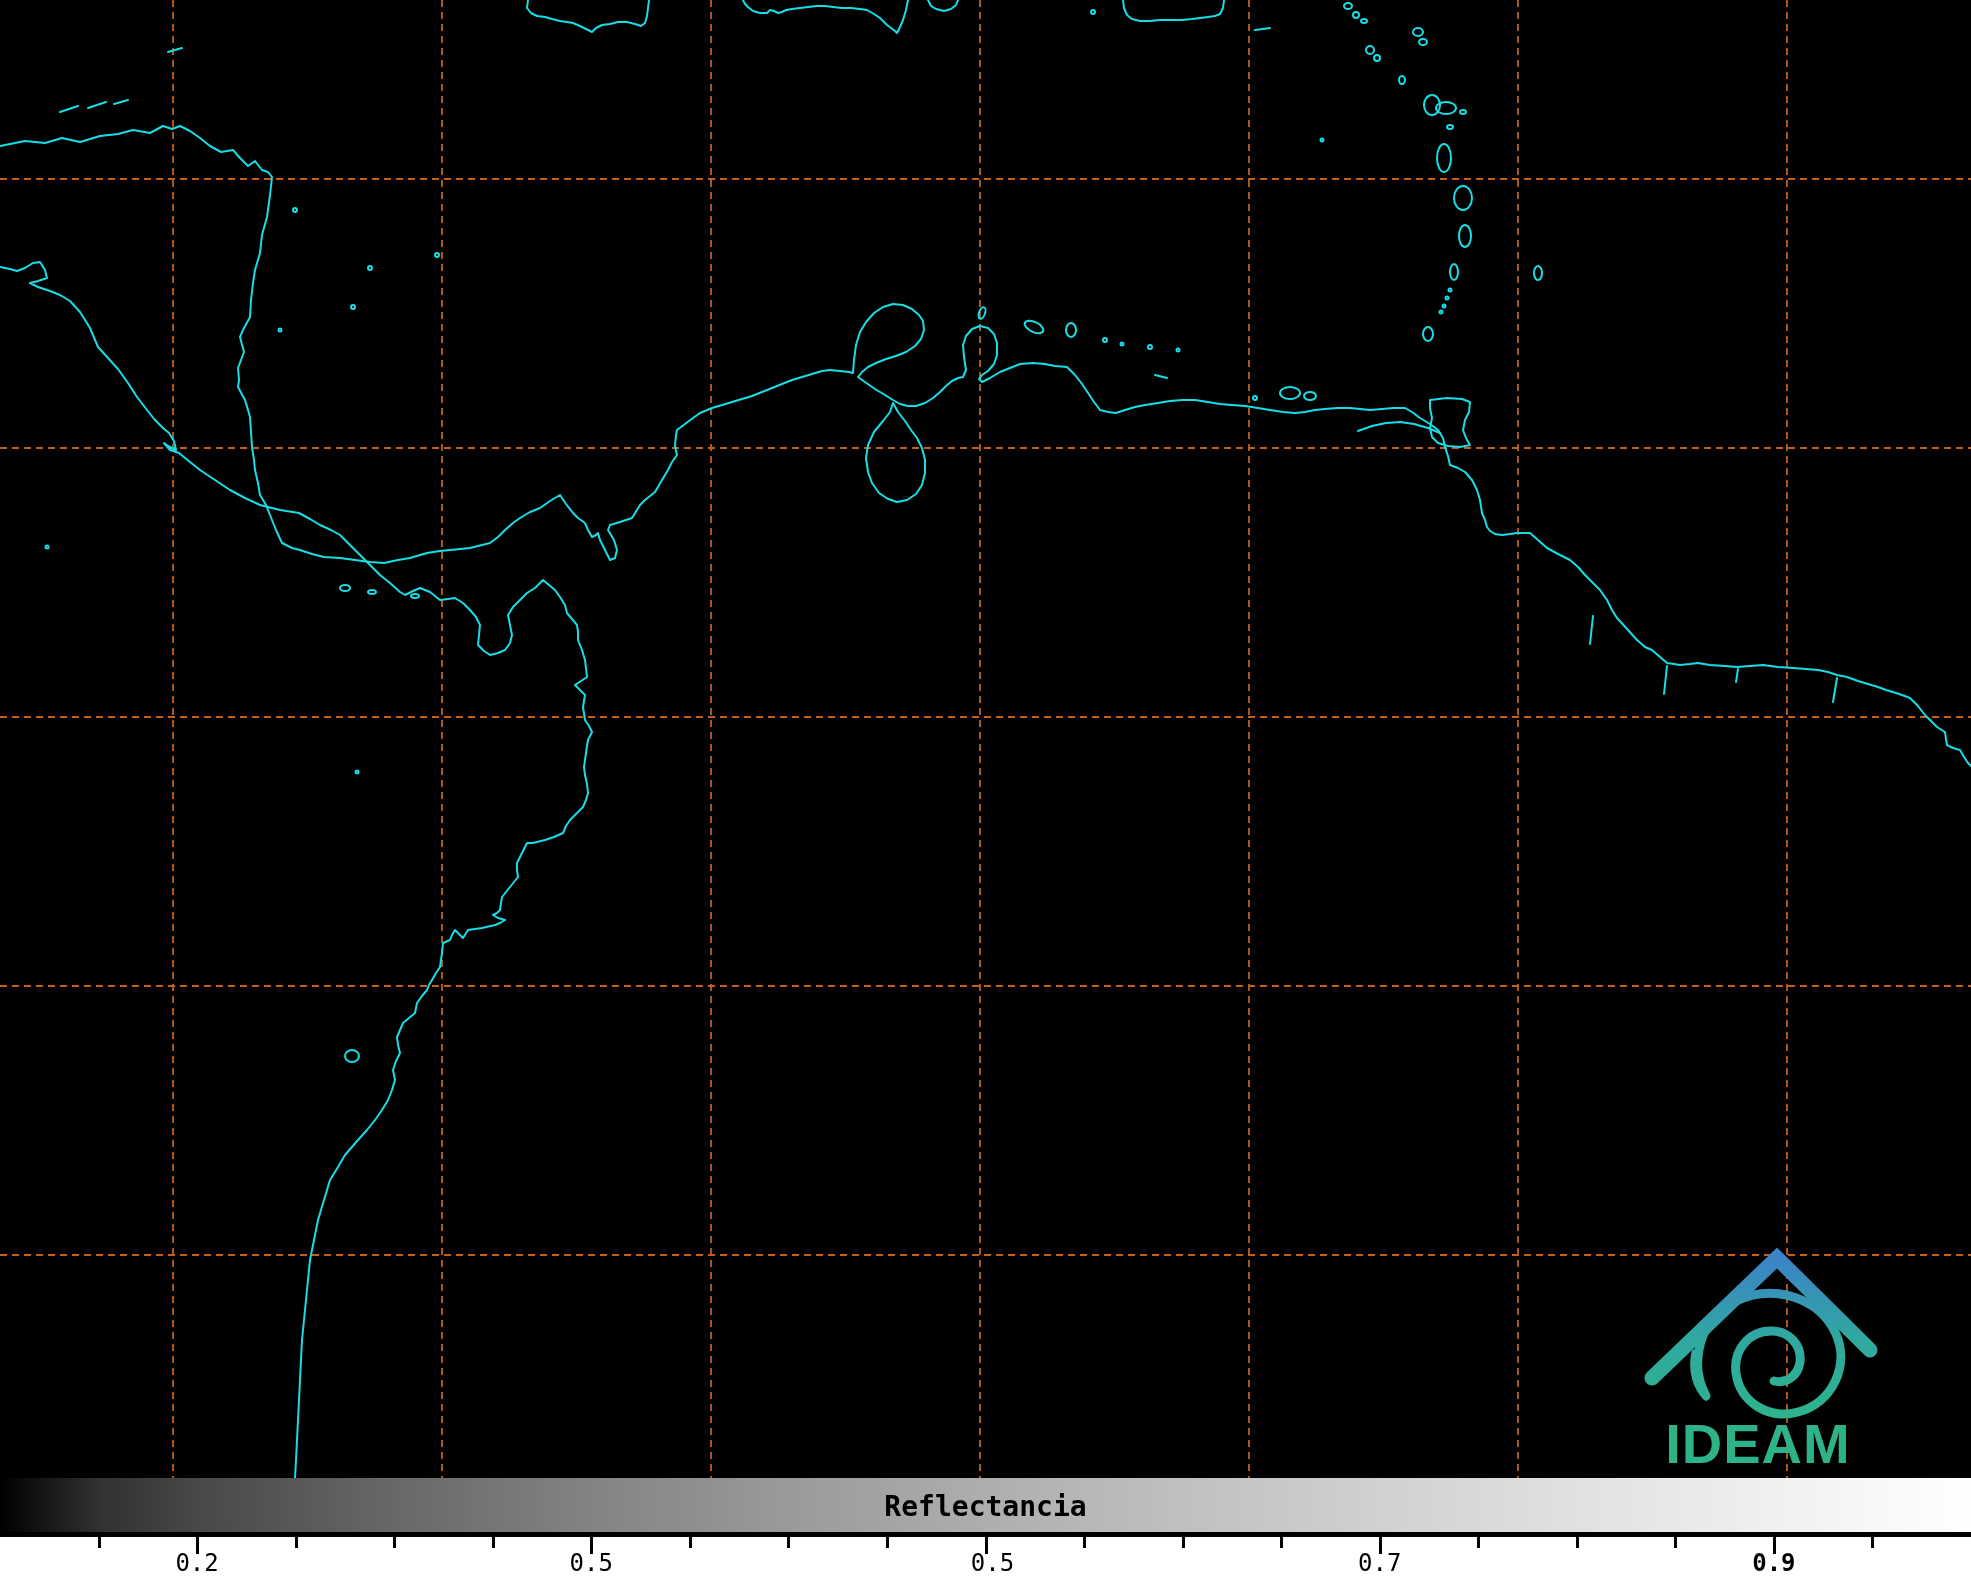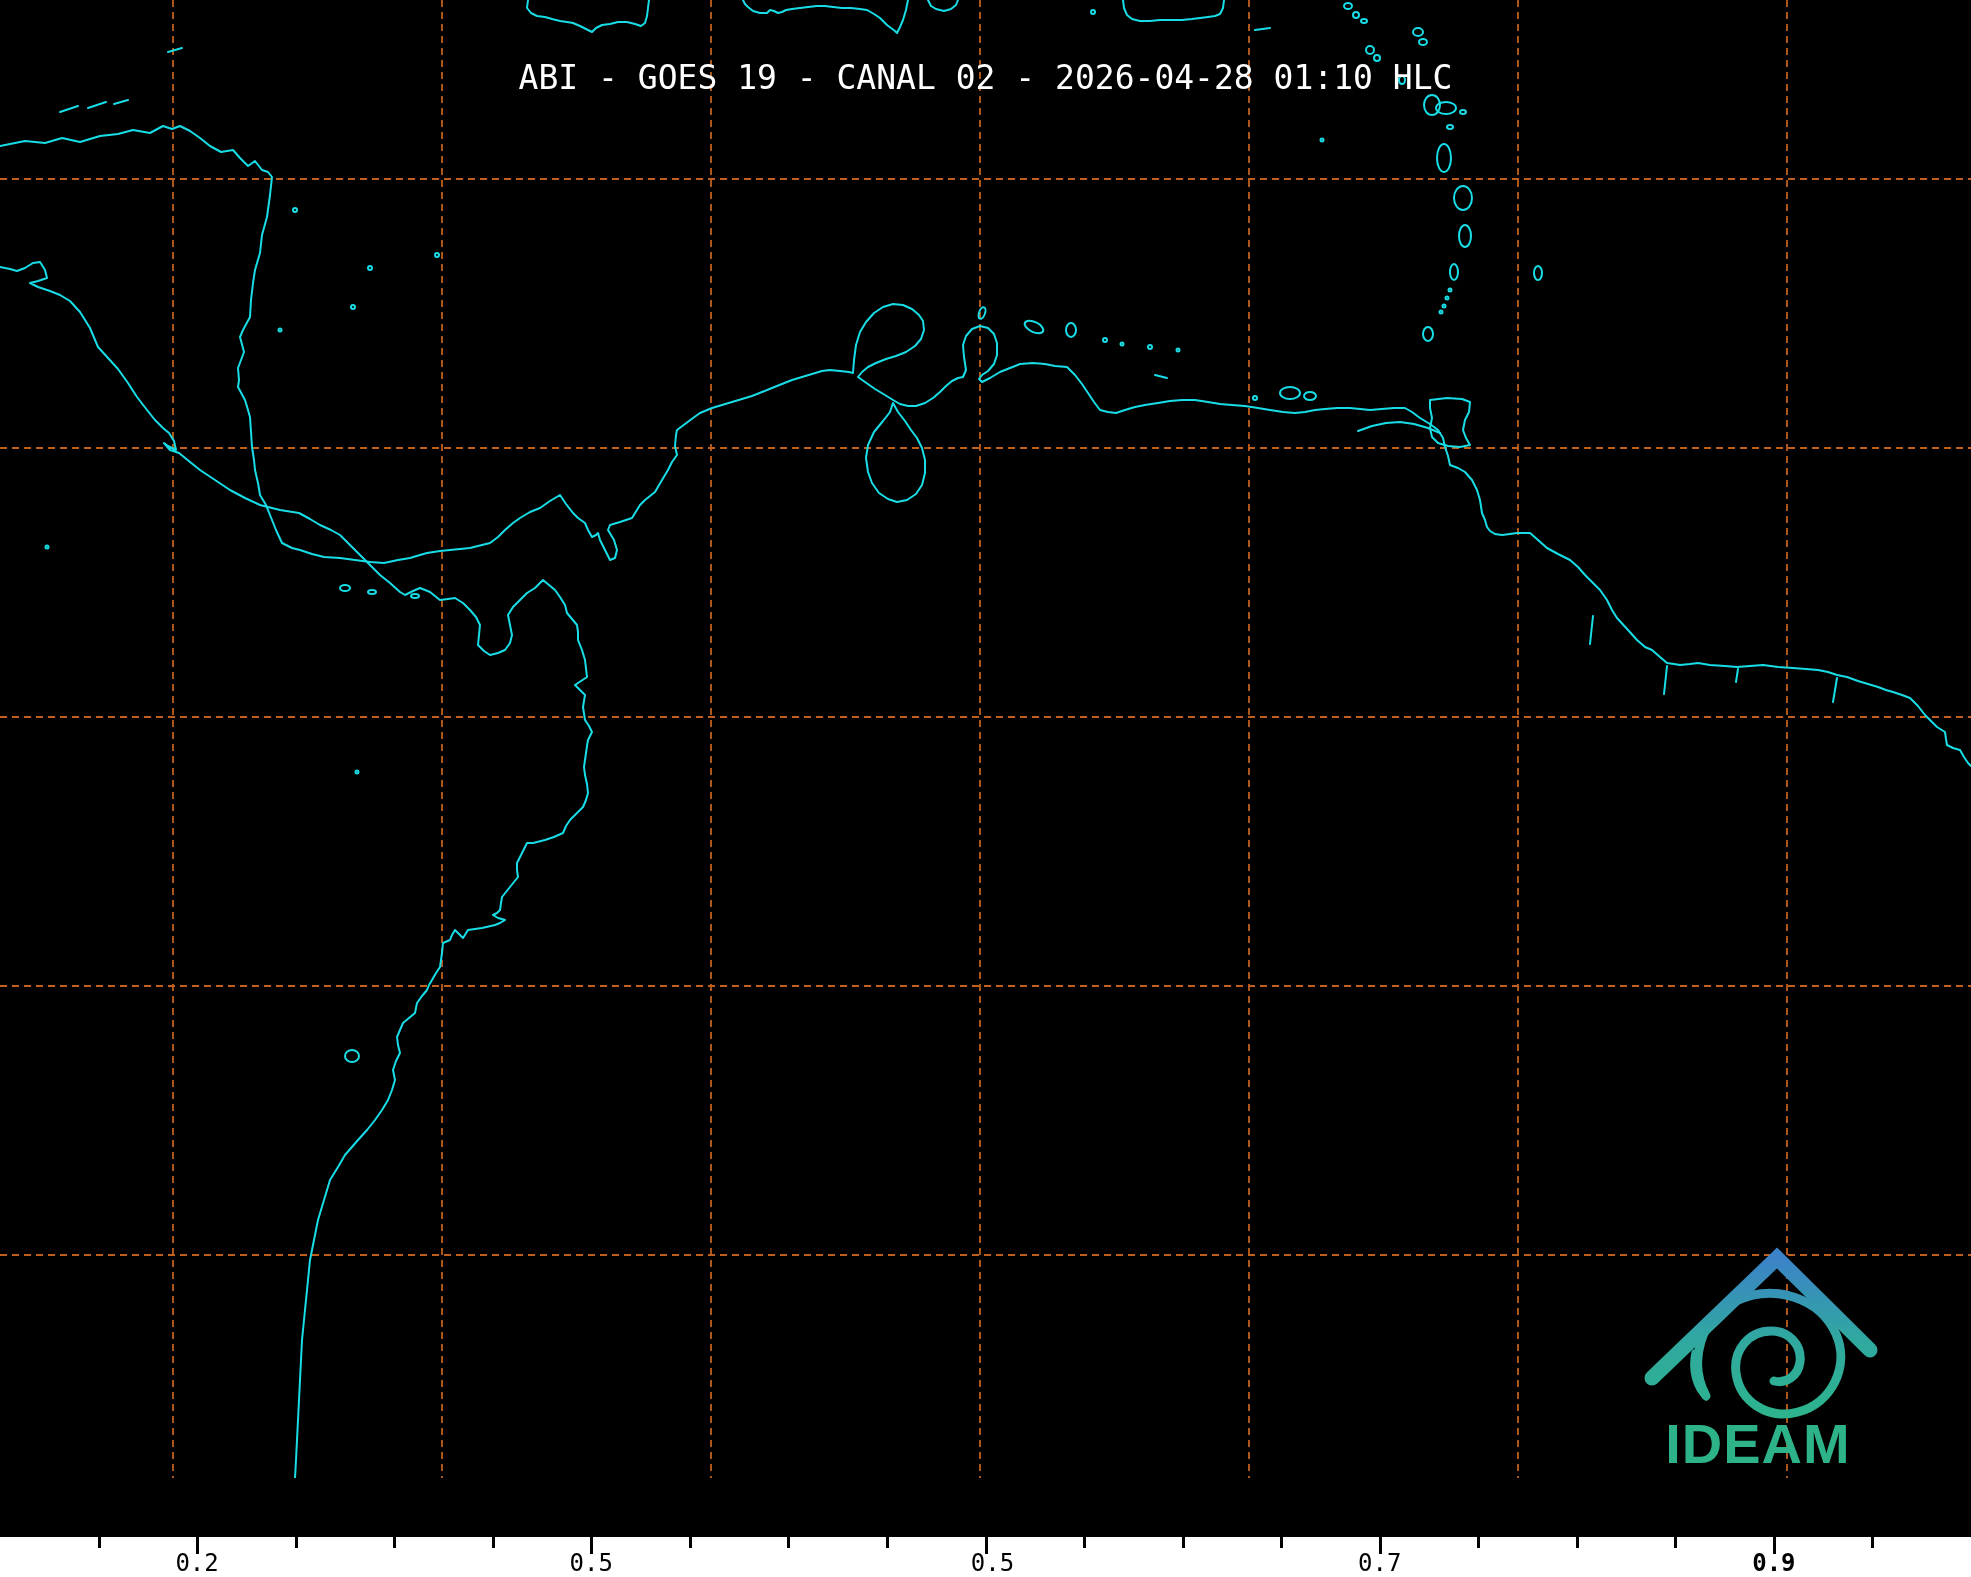--- a/index.html
+++ b/index.html
@@ -211,22 +211,24 @@
         <path d="M1706,1396 C1688,1362 1700,1318 1736,1301 C1774,1283 1820,1298 1836,1334
                  C1850,1366 1832,1403 1798,1412 C1768,1420 1740,1402 1736,1373
                  C1733,1350 1749,1331 1771,1331 C1789,1331 1802,1345 1800,1362
                  C1798,1376 1786,1384 1774,1381" stroke-width="9"></path>
         <path d="M1694,1352 C1690,1370 1695,1388 1706,1398" stroke-width="5"></path>
       </g>
       <text class="ideam-text" x="1758" y="1463" font-size="56" fill="#2db28a" text-anchor="middle">IDEAM</text>
     </g>
   </svg>
 
-  <div class="map-title">ABI - GOES 19 - CANAL 02 - 2026-04-28 01:10 HLC</div>
-
+
+  <div class="colorbar">
+    <div class="colorbar-label">Reflectancia</div>
+  </div>
 
   <div class="tick-area">
     <div id="ticks">
         <div class="tick major" style="left: 10%;"></div>
         <div class="tick major" style="left: 30%;"></div>
         <div class="tick major" style="left: 50%;"></div>
         <div class="tick major" style="left: 70%;"></div>
         <div class="tick major" style="left: 90%;"></div>
         <div class="tick minor" style="left: 5%;"></div>
         <div class="tick minor" style="left: 15%;"></div>

